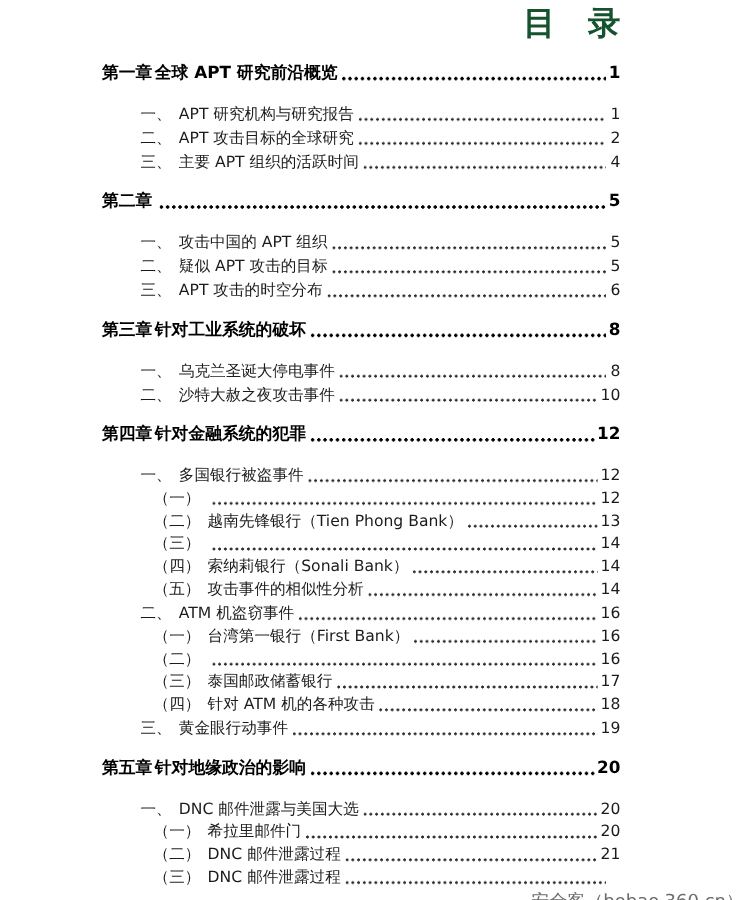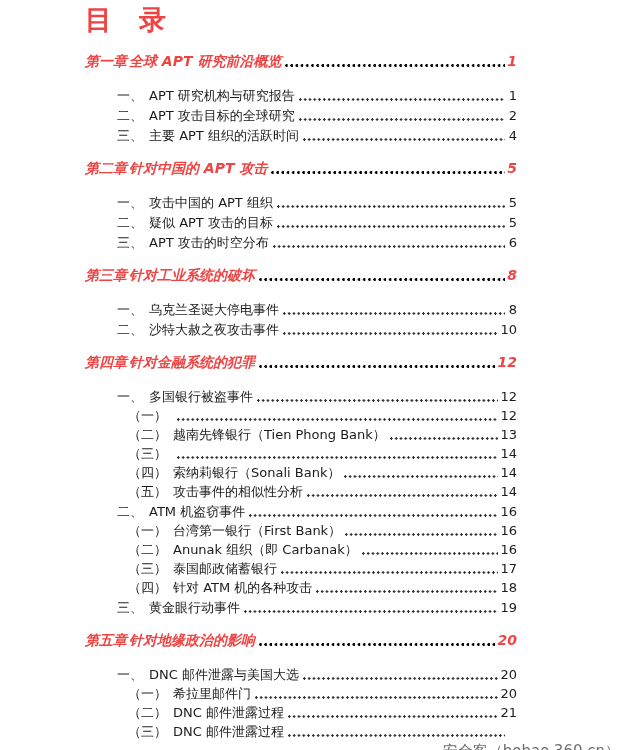--- a/index.html
+++ b/index.html
@@ -11,41 +11,40 @@
     position: relative;
     overflow: hidden;
   }
   .page {
     position: absolute;
     left: 85px; top: 0;
     width: 432px;
   }
   .doc-title {
     margin: 4px 0 2px 0;
-    text-align: left;
+    text-align: right;
     font-size: 27px;
     line-height: 32px;
     font-weight: 700;
-    color: #ef4444;
+    color: #14532d;
     white-space: pre;
   }
   .row {
     display: flex;
     align-items: flex-end;
     font-size: 13px;
     line-height: 1.05;
   }
   .row.chapter {
     height: 21px;
     margin-top: 12px;
     margin-bottom: 14px;
     font-size: 14px;
     font-weight: 700;
-    color: #ef4444;
-    font-style: italic;
+    color: #000000;
   }
   .row.l1 { height: 20px; }
   .row.l2 { height: 19px; }
   .marker { flex: none; white-space: nowrap; }
   .chapter .marker { width: 44px; }
   .l1 .marker { margin-left: 32px; width: 32px; }
   .l2 .marker { margin-left: 43px; width: 45px; }
   .label { flex: none; white-space: nowrap; text-align: right; }
   .leader {
     flex: 1 1 auto;
@@ -99,21 +98,20 @@
         <span class="pagenum">2</span>
       </div>
       <div class="row l1">
         <span class="marker">三、</span>
         <span class="label">主要 APT 组织的活跃时间</span>
         <span class="leader"></span>
         <span class="pagenum">4</span>
       </div>
       <div class="row chapter">
         <span class="marker">第二章</span>
-        <span class="label">针对中国的 APT 攻击</span>
         <span class="leader"></span>
         <span class="pagenum">5</span>
       </div>
       <div class="row l1">
         <span class="marker">一、</span>
         <span class="label">攻击中国的 APT 组织</span>
         <span class="leader"></span>
         <span class="pagenum">5</span>
       </div>
       <div class="row l1">
@@ -193,21 +191,20 @@
         <span class="pagenum">16</span>
       </div>
       <div class="row l2">
         <span class="marker">（一）</span>
         <span class="label">台湾第一银行（First Bank）</span>
         <span class="leader"></span>
         <span class="pagenum">16</span>
       </div>
       <div class="row l2">
         <span class="marker">（二）</span>
-        <span class="label">Anunak 组织（即 Carbanak）</span>
         <span class="leader"></span>
         <span class="pagenum">16</span>
       </div>
       <div class="row l2">
         <span class="marker">（三）</span>
         <span class="label">泰国邮政储蓄银行</span>
         <span class="leader"></span>
         <span class="pagenum">17</span>
       </div>
       <div class="row l2">

